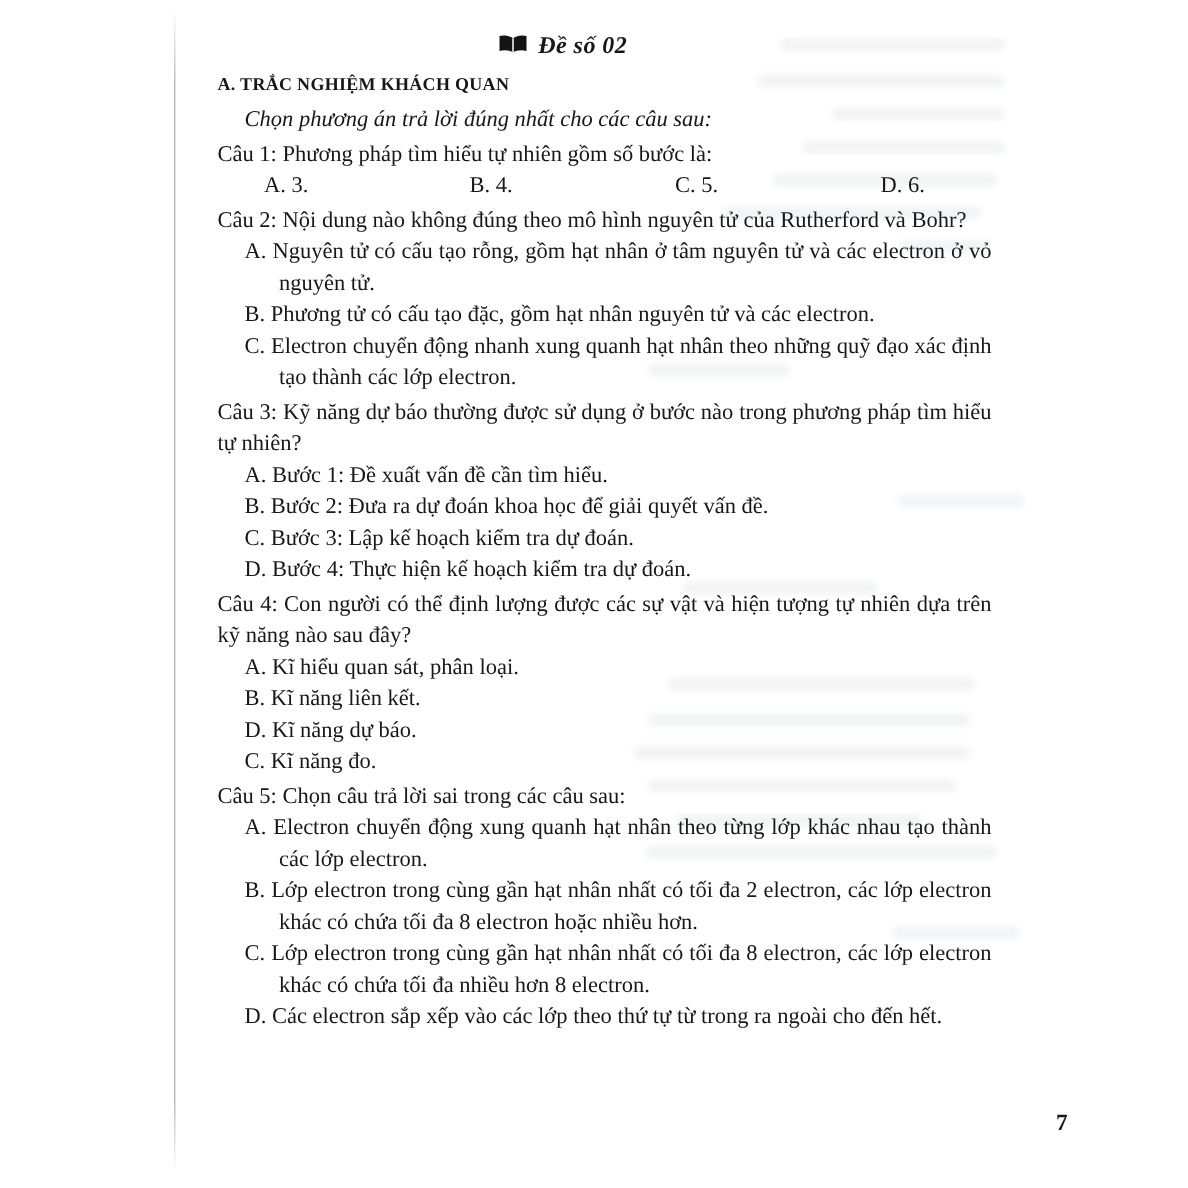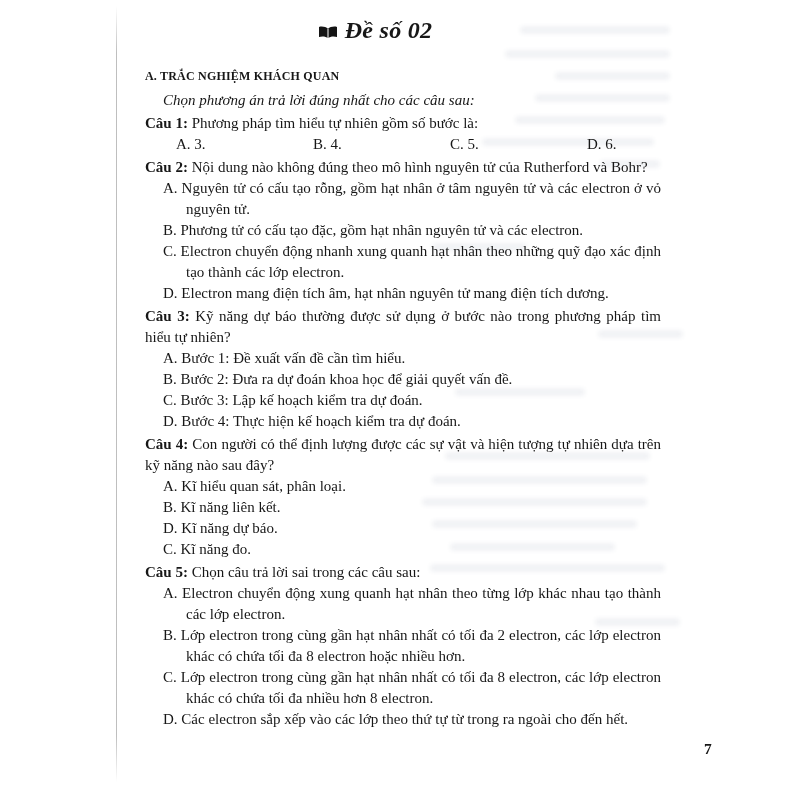--- a/index.html
+++ b/index.html
@@ -16,34 +16,34 @@
     background:linear-gradient(to bottom,#ffffff,#b3b3b3 6%,#b3b3b3 94%,#ffffff);
     opacity:.85;
   }
   .content{
     position:absolute;left:145px;top:20px;width:516px;
     font-size:15px;line-height:21px;
   }
   .page-header{
     text-align:center;
     transform:translateX(-28px);
-    font-size:24px;font-weight:bold;font-style:italic;
-    margin-bottom:24px;
+    font-size:16px;font-weight:bold;font-style:italic;
+    margin-bottom:4px;
     letter-spacing:.3px;
   }
   .book-icon{display:inline-block;vertical-align:-1px;margin-right:7px;}
   .section-title{
     font-weight:bold;font-size:12px;margin-bottom:3px;letter-spacing:.2px;
   }
   .instruction{
     font-style:italic;margin-left:18px;margin-bottom:2px;
   }
   .question{margin-bottom:2px;}
   .q-text{text-align:justify;}
-  .q-label{font-weight:bold;}
+  .q-label{font-weight:normal;}
   .inline-options{display:flex;margin-left:31px;align-items:flex-end;}
   .inline-option{width:137px;flex:0 0 auto;}
   .option{
     margin-left:41px;text-indent:-23px;text-align:justify;
   }
   .page-number{
     position:absolute;left:704px;top:740px;
     font-weight:bold;font-size:15.5px;
   }
   .ghost{
@@ -100,21 +100,20 @@
             <span class="inline-option">B. 4.</span>
             <span class="inline-option">C. 5.</span>
             <span class="inline-option">D. 6.</span>
           </div>
         </div>
         <div class="question">
           <div class="q-text"><span class="q-label">Câu 2:</span>&nbsp;Nội dung nào không đúng theo mô hình nguyên tử của Rutherford và Bohr?</div>
           <div class="option">A. Nguyên tử có cấu tạo rỗng, gồm hạt nhân ở tâm nguyên tử và các electron ở vỏ nguyên tử.</div>
           <div class="option">B. Phương tử có cấu tạo đặc, gồm hạt nhân nguyên tử và các electron.</div>
           <div class="option">C. Electron chuyển động nhanh xung quanh hạt nhân theo những quỹ đạo xác định tạo thành các lớp electron.</div>
-          <div class="option">D. Electron mang điện tích âm, hạt nhân nguyên tử mang điện tích dương.</div>
         </div>
         <div class="question">
           <div class="q-text"><span class="q-label">Câu 3:</span>&nbsp;Kỹ năng dự báo thường được sử dụng ở bước nào trong phương pháp tìm hiểu tự nhiên?</div>
           <div class="option">A. Bước 1: Đề xuất vấn đề cần tìm hiểu.</div>
           <div class="option">B. Bước 2: Đưa ra dự đoán khoa học để giải quyết vấn đề.</div>
           <div class="option">C. Bước 3: Lập kế hoạch kiểm tra dự đoán.</div>
           <div class="option">D. Bước 4: Thực hiện kế hoạch kiểm tra dự đoán.</div>
         </div>
         <div class="question">
           <div class="q-text"><span class="q-label">Câu 4:</span>&nbsp;Con người có thể định lượng được các sự vật và hiện tượng tự nhiên dựa trên kỹ năng nào sau đây?</div>

